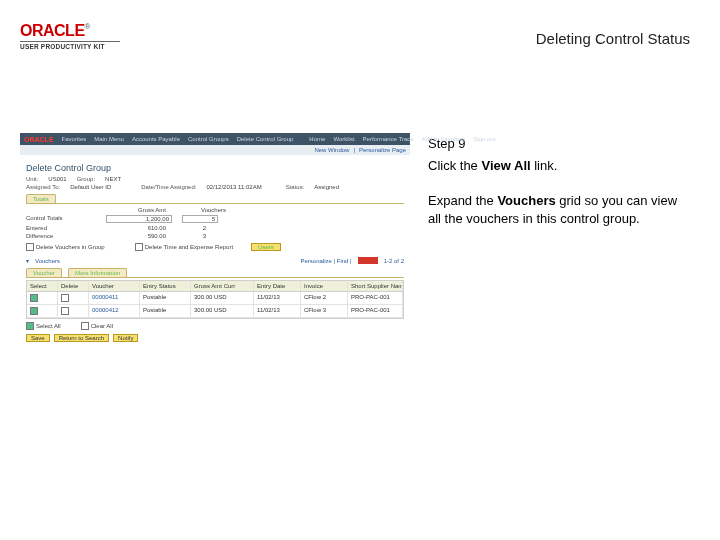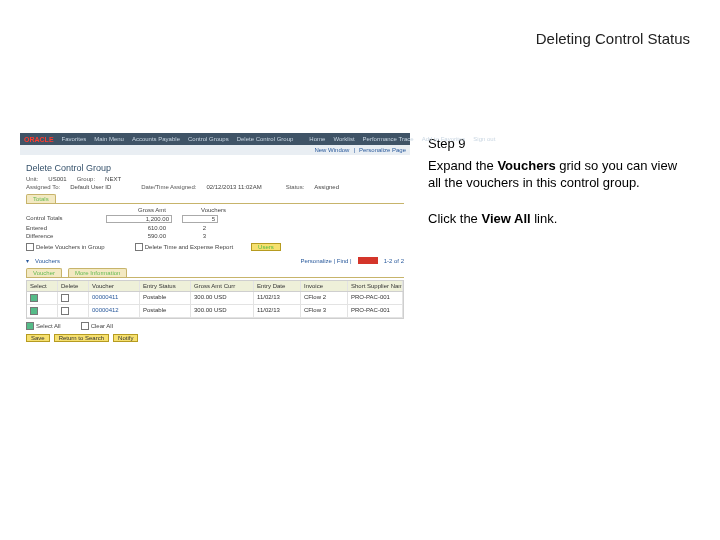--- a/index.html
+++ b/index.html
@@ -37,29 +37,33 @@
   .cb{display:inline-block;width:6px;height:6px;border:1px solid #777;margin-right:2px;vertical-align:middle}
   .cb.on{background:#5b8}
   .btnrow{margin-top:4px;display:flex;gap:4px}
   .ybtn{background:#f6e06f;border:1px solid #b69b20;color:#333;padding:0 4px;font-size:6px}
   .num{display:inline-block;border:1px solid #aaa;background:#fff;padding:0 2px;min-width:14px;text-align:right}
 </style>
 </head>
 <body>
 
 <div class="page">
+  <div class="logo-box">
+    <span class="logo-main">ORACLE</span><span class="logo-tm">®</span>
+    <div class="logo-sub">USER PRODUCTIVITY KIT</div>
+  </div>
   <div class="hdr-title">Deleting Control Status</div>
 
   <div class="right-col">
     <div class="step">Step 9</div>
     <div class="block">
-      <span>Expand the </span><b>Vouchers</b><span> grid so you can view all the vouchers in this control group.</span>
+      <span>Click the </span><b>View All</b><span> link.</span>
     </div>
     <div class="block">
-      <span>Click the </span><b>View All</b><span> link.</span>
+      <span>Expand the </span><b>Vouchers</b><span> grid so you can view all the vouchers in this control group.</span>
     </div>
   </div>
 
   <div class="shot">
     <div class="tabbar">
       <span class="brand">ORACLE</span>
       <span>Favorites</span>
       <span>Main Menu</span>
       <span>Accounts Payable</span>
       <span>Control Groups</span>

